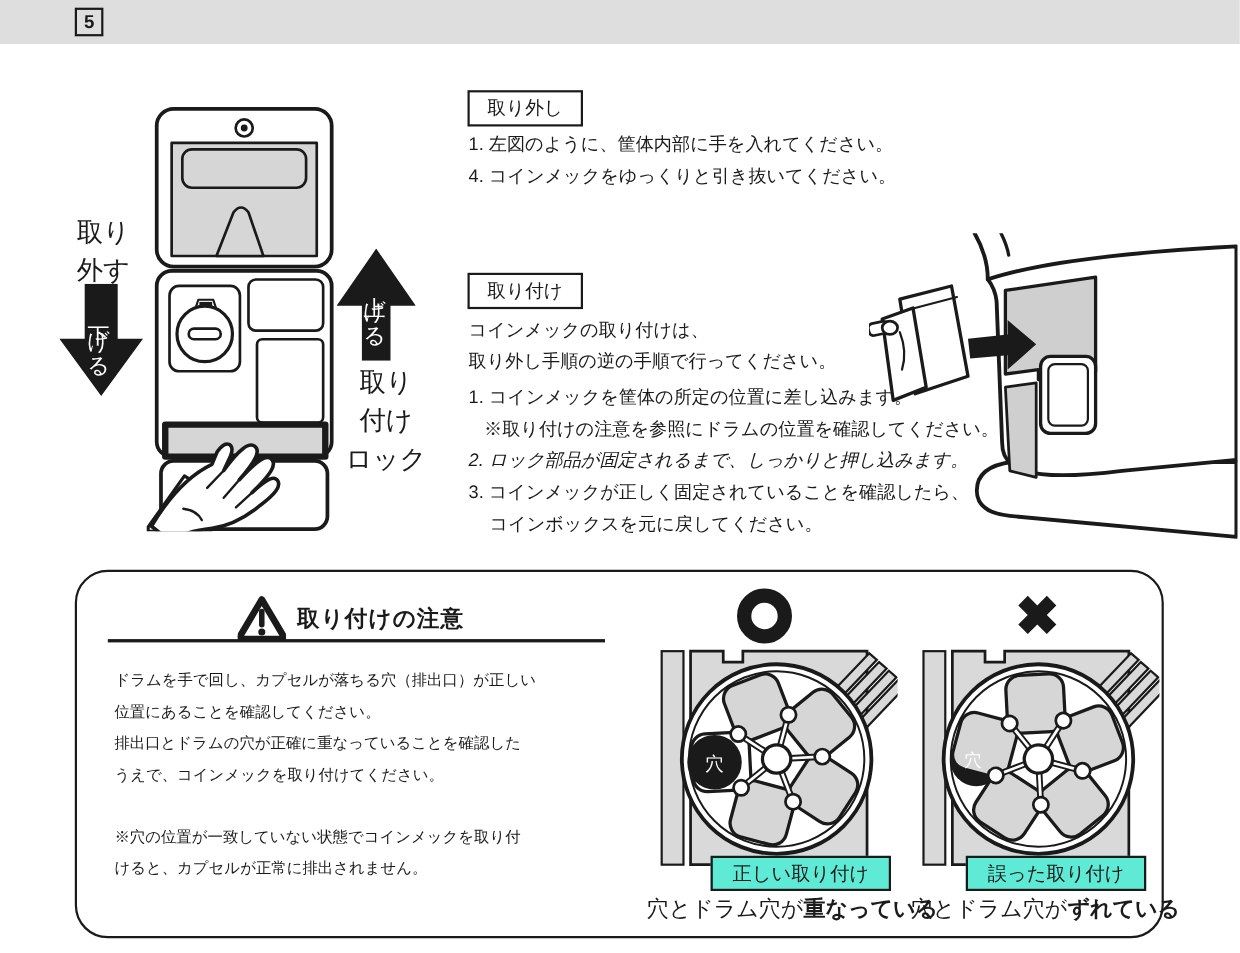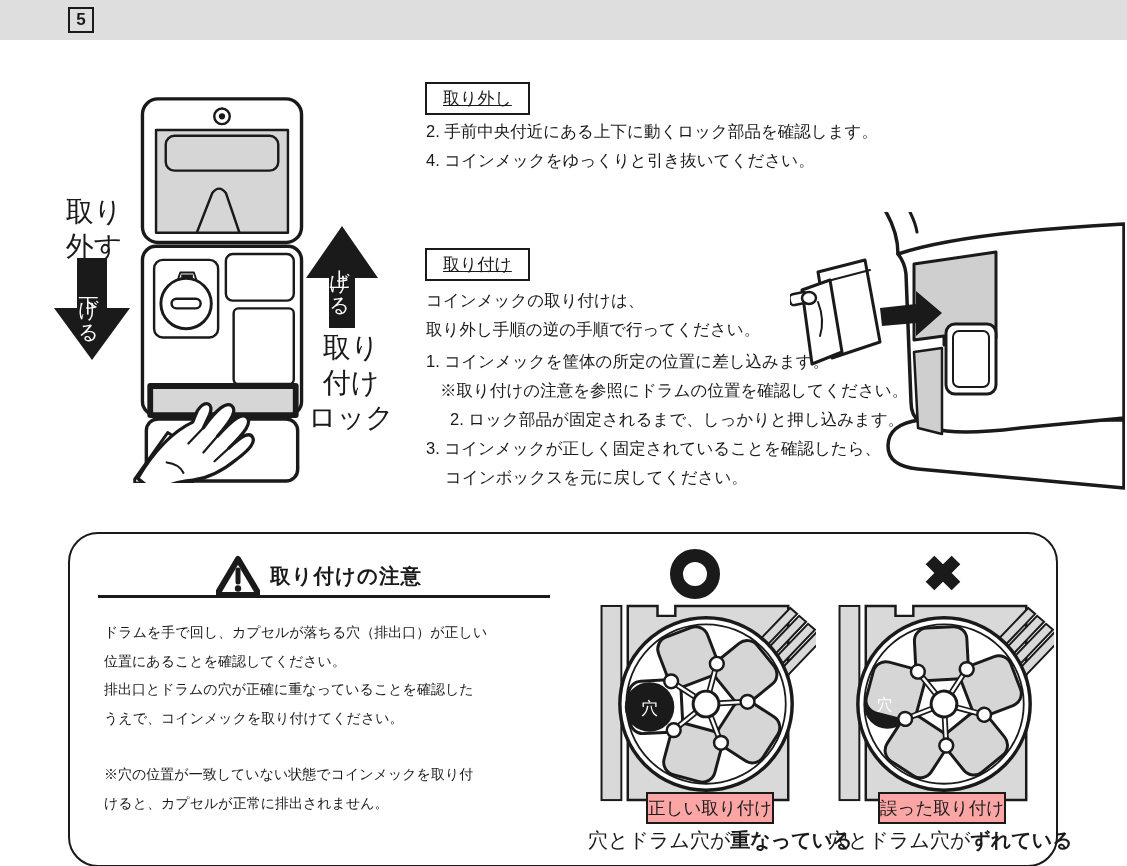--- a/index.html
+++ b/index.html
@@ -12,38 +12,38 @@
     overflow:hidden;
   }
   .abs { position:absolute; }
 
   
   .header-bar { left:0; top:20; width:1127px; height:40px; background:#dedede; display:flex; align-items:center; }
   .section-num { margin-left:68px; width:26px; height:26px; border:2.5px solid #1a1a1a; display:flex; align-items:center; justify-content:center; font-weight:bold; font-size:17px; }
   .header-title { margin-left:13px; font-weight:bold; font-size:19.5px; letter-spacing:1px; }
 
   
-  .boxed-label { display:inline-block; border:2.5px solid #1a1a1a; padding:3px 16px; font-size:17px; background:#fff;text-decoration:underline; }
+  .boxed-label { display:inline-block; border:2.5px solid #1a1a1a; padding:3px 16px; font-size:17px; background:#fff; }
 
   .step-line { font-size:16.5px; line-height:28.5px; white-space:nowrap; }
 
   
-  .big-label { font-size:28px; line-height:35px; text-align:center; }
+  .big-label { font-size:24px; line-height:35px; text-align:center; }
 
   .v-text { writing-mode:vertical-rl; text-orientation:upright; color:#fff; font-size:20px; letter-spacing:3px; text-align:center; }
 
   
-  .caution-box { left:68px; top:518px; width:990px; height:335px; border:2.5px solid #1a1a1a; border-radius:30px; background:#fff;margin-top:14px; }
+  .caution-box { left:68px; top:518px; width:990px; height:335px; border:2.5px solid #1a1a1a; border-radius:30px; background:#fff; }
   .caution-heading { font-weight:bold; font-size:20.5px; letter-spacing:1px; }
   .caution-underline { background:#1a1a1a; height:3px; }
   .caution-text { font-size:14px; line-height:28.5px; white-space:nowrap; }
 
   .mark-ok { width:50px; height:50px; border:13px solid #1a1a1a; border-radius:50%; }
 
-  .fig-label-box { border:2.5px solid #1a1a1a; background:#fca5a5; padding:2px 0; font-size:17.5px; white-space:nowrap; }
+  .fig-label-box { border:2.5px solid #1a1a1a; background:#5eead4; padding:2px 18px; font-size:17.5px; white-space:nowrap; }
   .fig-caption { font-size:20px; text-align:left; white-space:nowrap; }
   .fig-caption b { font-weight:bold; }
 
   svg { display:block; }
 </style>
 </head>
 <body>
 
 <div class="abs header-bar">
   <div class="section-num">5</div>
@@ -103,32 +103,32 @@
 <div class="abs v-text" style="left:330px; top:238px; height:86px; width:24px;">上げる</div>
 
 <div class="abs big-label" style="left:296px; top:330px; width:110px;">
   <div>取り</div>
   <div>付け</div>
   <div>ロック</div>
 </div>
 
 <div class="abs boxed-label" style="left:425px; top:82px;">取り外し</div>
 <div class="abs" style="left:426px; top:117px;">
-  <div class="step-line">2. 手前中央付近にある上下に動くロック部品を確認します。</div>
+  <div class="step-line">1. 左図のように、筐体内部に手を入れてください。</div>
   <div class="step-line">4. コインメックをゆっくりと引き抜いてください。</div>
 </div>
 
 <div class="abs boxed-label" style="left:425px; top:248px;">取り付け</div>
 <div class="abs" style="left:426px; top:286px;">
   <div class="step-line">コインメックの取り付けは、</div>
   <div class="step-line">取り外し手順の逆の手順で行ってください。</div>
 </div>
 <div class="abs step-line" style="left:426px; top:347px;">1. コインメックを筐体の所定の位置に差し込みます。</div>
 <div class="abs step-line" style="left:440px; top:376px;">※取り付けの注意を参照にドラムの位置を確認してください。</div>
-<div class="abs step-line" style="left:450px; top:405px;">2. ロック部品が固定されるまで、しっかりと押し込みます。</div>
+<div class="abs step-line" style="left:426px; top:405px;font-style:italic;">2. ロック部品が固定されるまで、しっかりと押し込みます。</div>
 <div class="abs step-line" style="left:426px; top:434px;">3. コインメックが正しく固定されていることを確認したら、</div>
 <div class="abs step-line" style="left:445px; top:463px;text-align:right;">コインボックスを元に戻してください。</div>
 
 <svg class="abs" style="left:790px; top:212px;" width="335" height="278" viewBox="0 0 335 278">
   <g stroke="#1a1a1a" stroke-linejoin="round" stroke-linecap="round">
 
     <path d="M130,208 Q98,212 98,234 Q98,254 128,257 L334,276 L334,208 Z" fill="#fff" stroke-width="3.5"></path>
 
     <path d="M108,42 C150,28 220,18 334,12 L334,206 L230,216 C190,221 160,222 142,216 L130,210 C124,206 121,198 121,190 L116,62 C115,53 112,47 108,42 Z" fill="#fff" stroke-width="3.5"></path>
 

